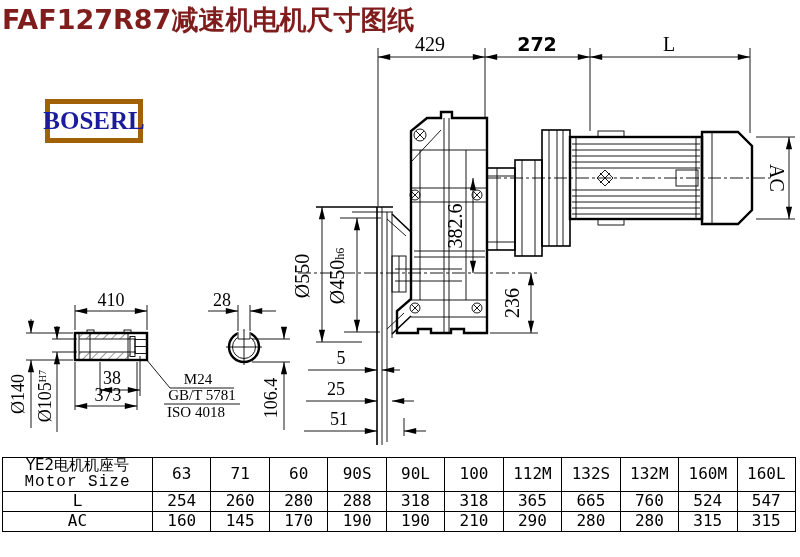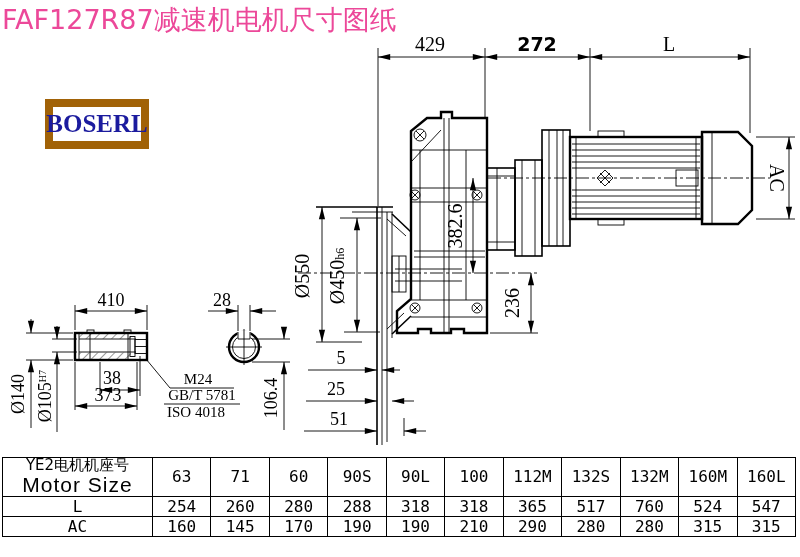--- a/index.html
+++ b/index.html
@@ -1,36 +1,36 @@
 <!DOCTYPE html>
 <html><head>
 <meta charset="utf-8">
 <style>
   html,body{margin:0;padding:0;background:#ffffff;}
   #stage{position:relative;width:800px;height:557px;background:#ffffff;overflow:hidden;
          font-family:"Liberation Sans", sans-serif;}
   #title{position:absolute;left:2px;top:2px;font-family:"DejaVu Sans", sans-serif;
-         font-weight:normal;font-size:27px;color:#ec4899;letter-spacing:0px;white-space:nowrap;}
-  #logo{position:absolute;left:45px;top:99px;width:88px;height:34px;border:8px solid #a16207;
+         font-weight:bold;font-size:27px;color:#7f1d1d;letter-spacing:0px;white-space:nowrap;}
+  #logo{position:absolute;left:45px;top:99px;width:88px;height:34px;border:5px solid #a16207;
         display:flex;align-items:center;justify-content:center;}
   #logo span{font-family:"Liberation Serif", serif;font-weight:bold;font-size:25px;color:#1b1b9e;}
   svg text{font-family:"Liberation Serif", serif;fill:#000;}
   .dimtxt{font-size:18px;}
   .dimtxt-big{font-size:20px;}
   .boldnum{font-family:"DejaVu Sans", sans-serif;font-weight:bold;font-size:19px;}
   .note{font-size:15px;}
   
   #spec-table{position:absolute;left:2px;top:457px;width:794px;border-collapse:collapse;
               table-layout:fixed;background:#fff;}
   #spec-table td{border:1.8px solid #000;text-align:center;vertical-align:middle;
                  font-family:"DejaVu Sans Mono", monospace;font-size:16px;color:#000;
                  padding:0;height:19px;line-height:1.1;}
   #spec-table tr.hdr td{height:29px;}
   #spec-table .hcn{font-family:"DejaVu Sans", sans-serif;font-size:15px;line-height:1.05;}
-  #spec-table .hen{font-family:Liberation Sans, sans-serif;font-size:21px;letter-spacing:1px;line-height:1.05;}
+  #spec-table .hen{font-family:Liberation Mono, monospace;font-size:16px;letter-spacing:1px;line-height:1.05;}
   .ln{stroke:#000;fill:none;}
   .t{stroke-width:2.4;}
   .m{stroke-width:1.6;}
   .s{stroke-width:0.9;}
   .cl{stroke-width:0.9;stroke-dasharray:13 3 3 3;}
 </style>
 </head>
 <body>
 
 <div id="stage">
@@ -309,21 +309,21 @@
     </tr>
     <tr>
       <td>L</td>
       <td>254</td>
       <td>260</td>
       <td>280</td>
       <td>288</td>
       <td>318</td>
       <td>318</td>
       <td>365</td>
-      <td>517</td>
+      <td>665</td>
       <td>760</td>
       <td>524</td>
       <td>547</td>
     </tr>
     <tr>
       <td>AC</td>
       <td>160</td>
       <td>145</td>
       <td>170</td>
       <td>190</td>

